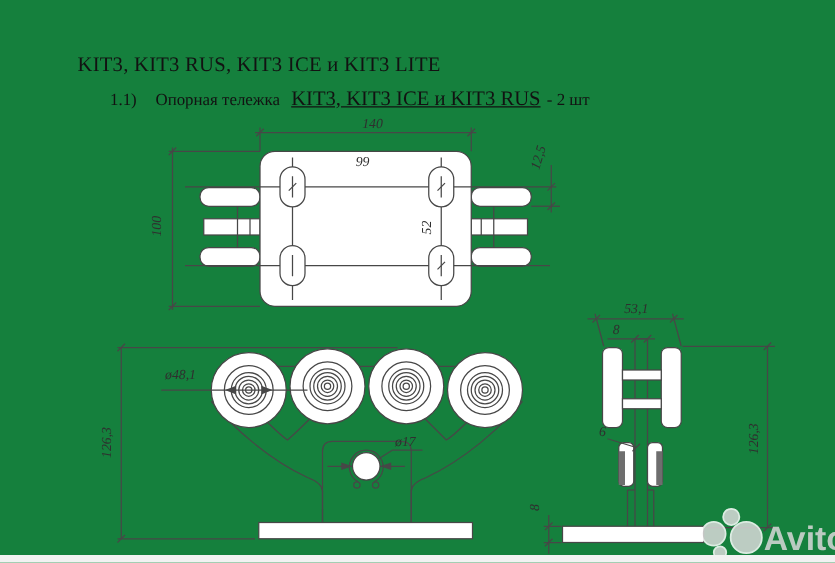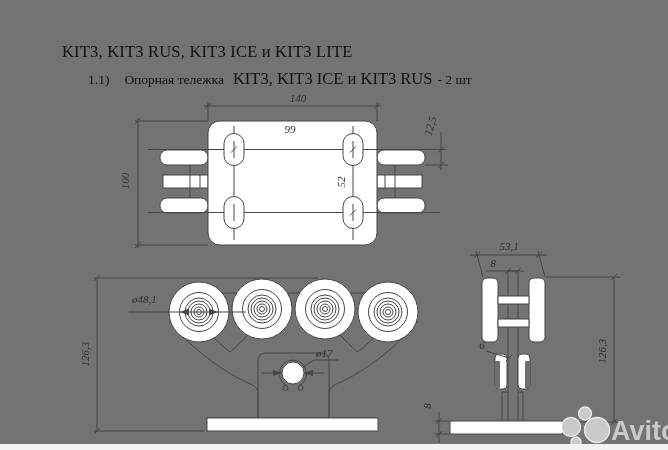--- a/index.html
+++ b/index.html
@@ -1,19 +1,19 @@
 <!DOCTYPE html>
 <html><head>
 <meta charset="utf-8">
 <style>
   html,body{margin:0;padding:0;background:#fff;}
-  .stage{position:relative;width:668px;height:450px;background:#737373;overflow:hidden;
+  .stage{position:relative;width:668px;height:450px;background:#15803d;overflow:hidden;
          font-family:"Liberation Serif", serif;color:#121212;}
   .title{position:absolute;left:62px;top:42px;font-size:16.5px;letter-spacing:.2px;white-space:nowrap;}
-  .subtitle{position:absolute;left:88px;top:69px;font-size:13.5px;white-space:nowrap;}
+  .subtitle{position:absolute;left:88px;top:69px;font-size:13.5px;white-space:nowrap;text-decoration:underline;}
   .subtitle .num{display:inline-block;margin-right:15px;}
   .subtitle .lbl{display:inline-block;margin-right:9px;}
   .subtitle .models{font-size:16.5px;}
   .subtitle .qty{display:inline-block;margin-left:5px;}
   svg{position:absolute;left:0;top:0;}
   .ln{stroke:#474747;stroke-width:1;fill:none;}
   .fw{stroke:#474747;stroke-width:1;fill:#ffffff;}
   .dark{fill:#6e6e6e;stroke:none;}
   .arrow{fill:#474747;stroke:none;}
   .dim{font:italic 11px "Liberation Serif", serif;fill:#2f2f2f;stroke:none;}

